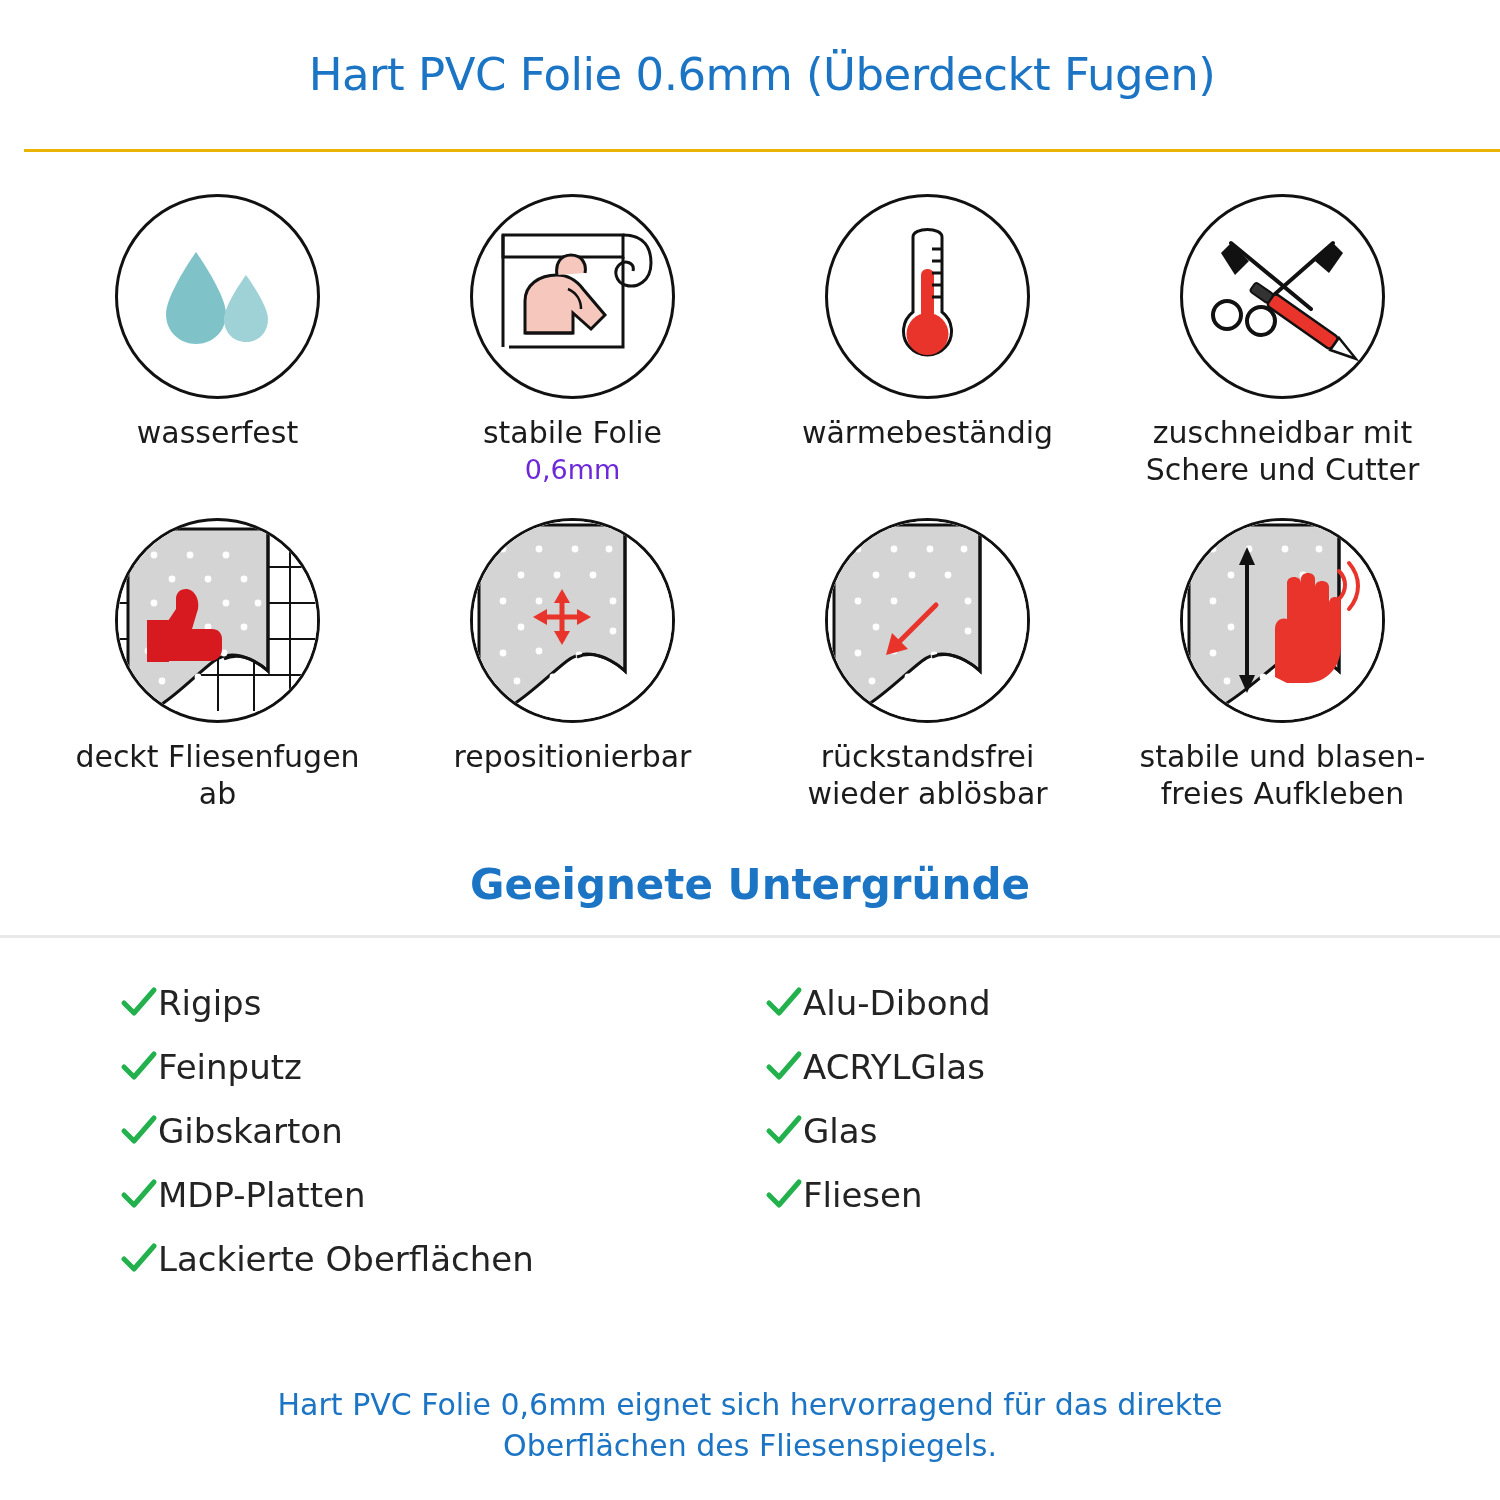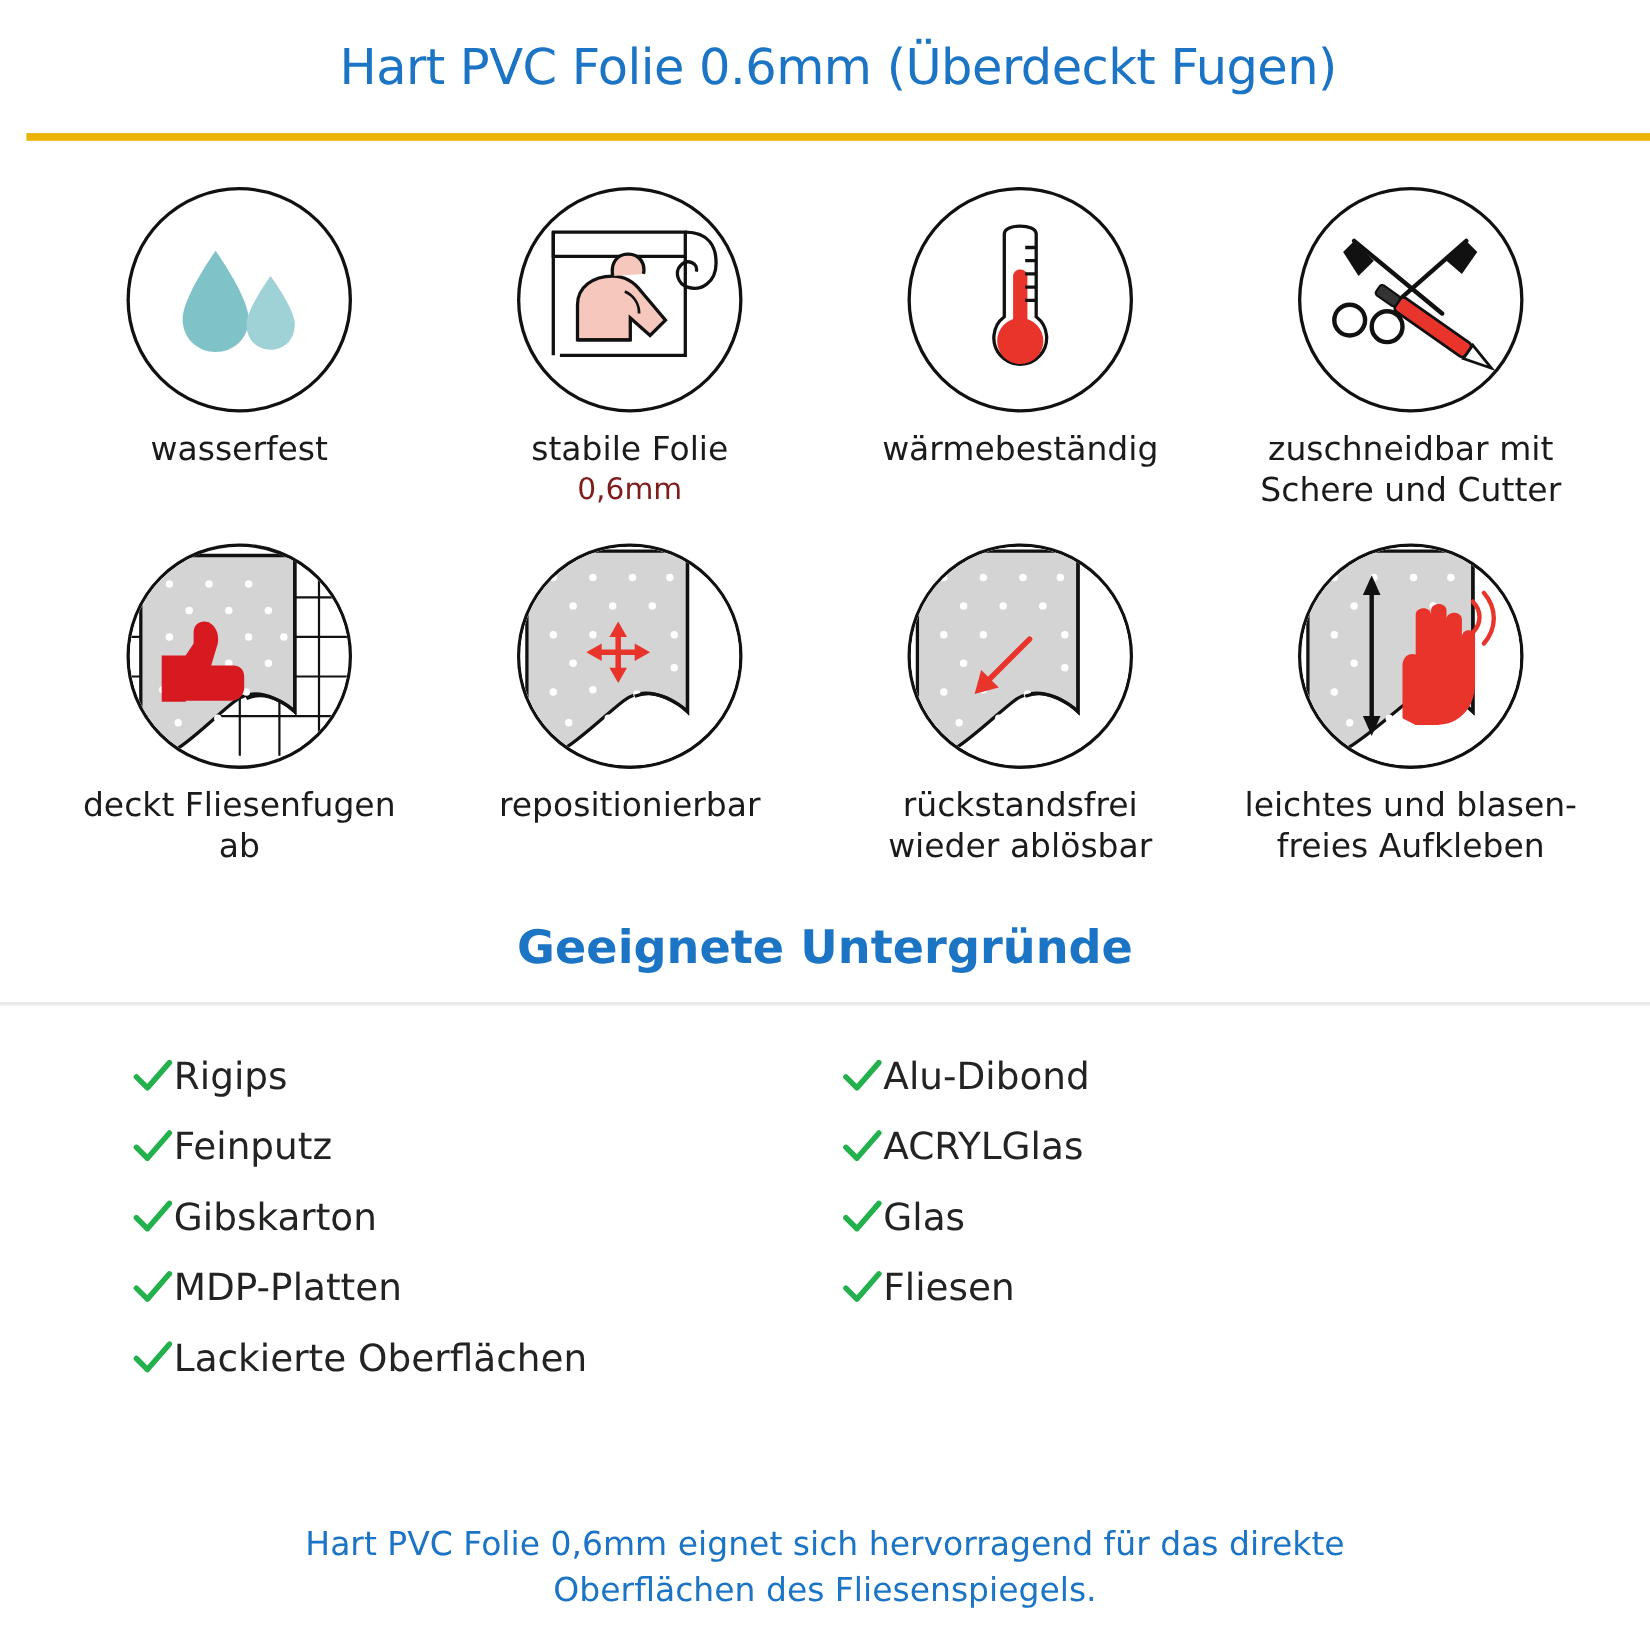--- a/index.html
+++ b/index.html
@@ -16,25 +16,25 @@
   }
   .page {
     position: relative;
     width: 1500px;
     height: 1500px;
     box-sizing: border-box;
   }
 
   
   .header {
-    height: 128px;
+    height: 152px;
     display: flex;
     align-items: center;
     justify-content: center;
-    border-bottom: 7px solid #eab308;
+    border-bottom: 3px solid #eab308;
     box-sizing: border-box;
     margin-left: 24px;
   }
   .header-title {
     font-size: 45px;
     color: #1b74c4;
     font-weight: normal;
     letter-spacing: -0.5px;
     white-space: nowrap;
   }
@@ -67,21 +67,21 @@
     margin-top: 16px;
     text-align: center;
     font-size: 30px;
     line-height: 1.22;
     color: #1b1b1b;
     max-width: 320px;
   }
   .sub-caption {
     display: block;
     font-size: 27px;
-    color: #7f1d1d;
+    color: #6d28d9;
     margin-top: 2px;
   }
 
   
   .subheader {
     margin-top: 48px;
     text-align: center;
     padding-bottom: 26px;
     border-bottom: 3px solid #e9e9e9;
     font-weight: bold;
@@ -354,21 +354,21 @@
           </g>
           <path d="M64 26 L56 44 L72 44 Z" fill="#111"></path>
           <path d="M64 172 L56 154 L72 154 Z" fill="#111"></path>
           <path d="M92 156 L92 108 C92 100 98 96 104 98 L104 62 C104 54 118 54 118 62 L118 94 L118 58 C118 50 132 50 132 58 L132 96 L132 66 C132 58 146 58 146 66 L146 100 L146 82 C146 74 158 74 158 82 L158 124 C158 148 142 162 124 162 L104 162 Z" fill="#e8342a"></path>
           <g stroke="#e8342a" stroke-width="4" fill="none" stroke-linecap="round">
             <path d="M156 50 C164 58 164 70 156 78"></path>
             <path d="M166 42 C178 56 178 74 166 88"></path>
           </g>
         </svg>
       </div>
-      <div class="caption">leichtes und blasen-freies Aufkleben</div>
+      <div class="caption">stabile und blasen-freies Aufkleben</div>
     </div>
 
   </div>
 
   <div class="subheader">
     <div class="subheader-title">Geeignete Untergründe</div>
   </div>
 
   <div class="substrates">
     <div class="sub-col">

